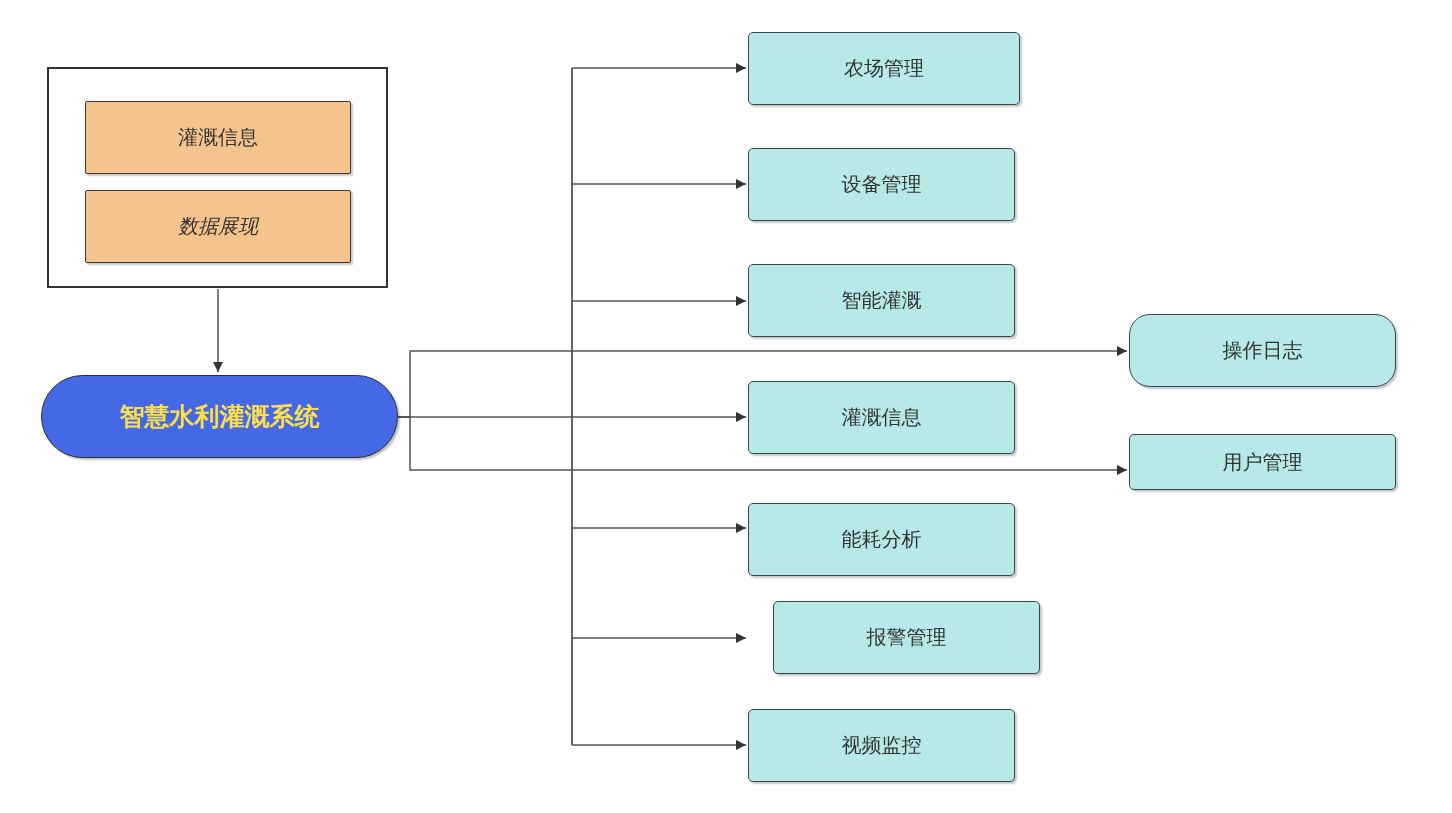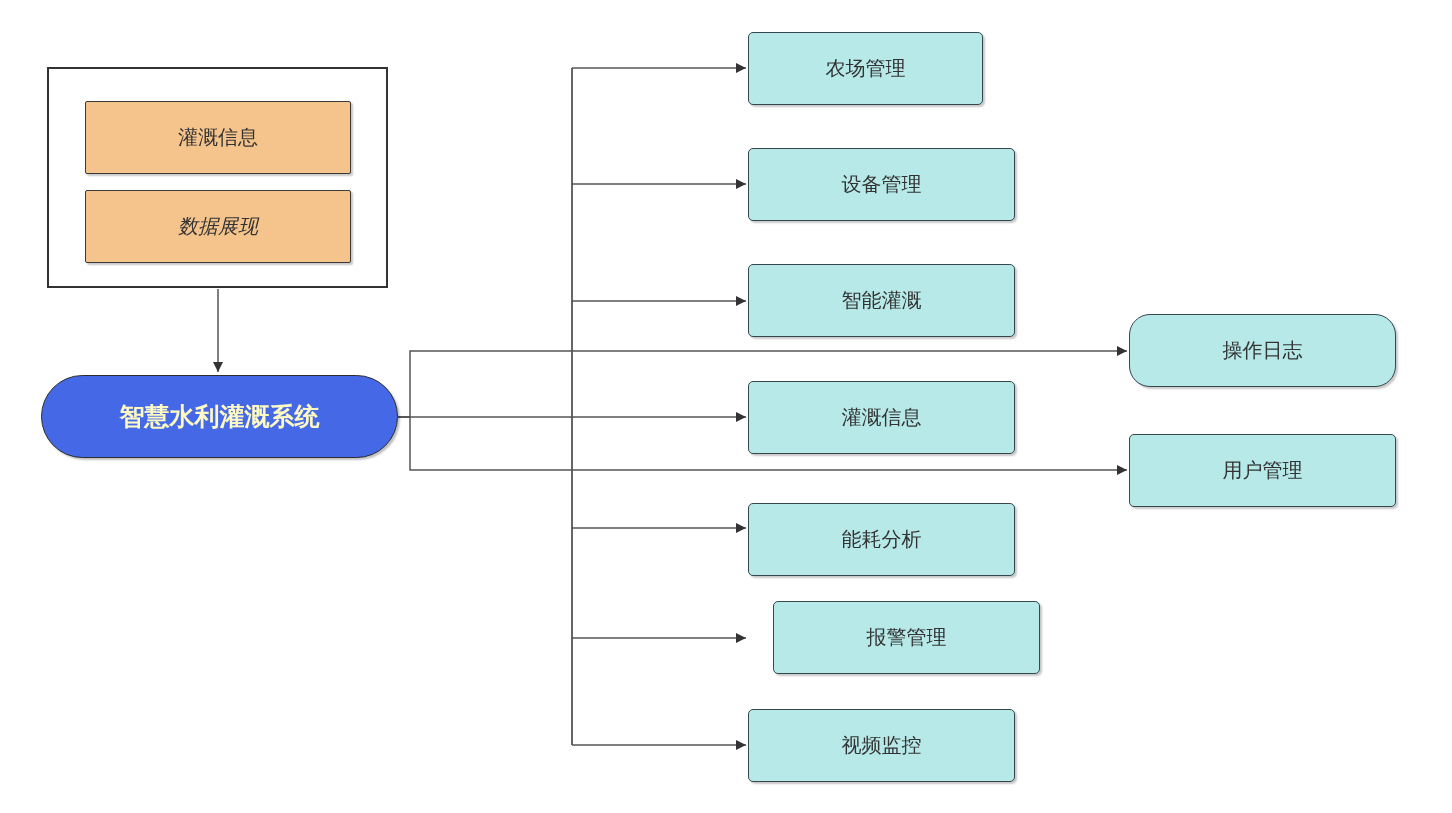--- a/index.html
+++ b/index.html
@@ -46,21 +46,21 @@
   .module {
     background: #b7e9e9;
     border: 1px solid #37474f;
     border-radius: 5px;
     box-shadow: 2px 2px 2px rgba(0,0,0,0.22);
   }
   .root-pill {
     background: #4569e6;
     border: 1.5px solid #2d2d2d;
     border-radius: 42px;
-    color: #fef9c3;
+    color: #fde047;
     font-size: 25px;
     font-weight: bold;
     box-shadow: 2px 2px 2px rgba(0,0,0,0.25);
   }
 </style>
 </head>
 <body>
 
 <div class="canvas">
 
@@ -88,24 +88,24 @@
     <path d="M398,417 L410,417 L410,351 L1127,351" fill="none" stroke="#555555" stroke-width="1.5" marker-end="url(#arrow)"></path>
     <path d="M398,417 L410,417 L410,470 L1127,470" fill="none" stroke="#555555" stroke-width="1.5" marker-end="url(#arrow)"></path>
   </svg>
 
   <div class="node group-frame" style="left:47px; top:67px; width:341px; height:221px;"></div>
   <div class="node feature" style="left:85px; top:101px; width:266px; height:73px;">灌溉信息</div>
   <div class="node feature" style="left:85px; top:190px; width:266px; height:73px;font-style:italic;">数据展现</div>
 
   <div class="node root-pill" style="left:41px; top:375px; width:357px; height:83px;">智慧水利灌溉系统</div>
 
-  <div class="node module" style="left:748px; top:32px; width:235px; height:73px;">农场管理</div>
+  <div class="node module" style="left:748px; top:32px; width:272px; height:73px;">农场管理</div>
   <div class="node module" style="left:748px; top:148px; width:267px; height:73px;">设备管理</div>
   <div class="node module" style="left:748px; top:264px; width:267px; height:73px;">智能灌溉</div>
   <div class="node module" style="left:748px; top:381px; width:267px; height:73px;">灌溉信息</div>
   <div class="node module" style="left:748px; top:491px; width:267px; height:73px;margin-top:12px;">能耗分析</div>
   <div class="node module" style="left:748px; top:601px; width:267px; height:73px;margin-left:25px;">报警管理</div>
   <div class="node module" style="left:748px; top:709px; width:267px; height:73px;">视频监控</div>
 
   <div class="node module" style="left:1129px; top:314px; width:267px; height:73px;border-radius:21px;">操作日志</div>
-  <div class="node module" style="left:1129px; top:434px; width:267px; height:73px;">用户管理</div>
+  <div class="node module" style="left:1129px; top:434px; width:267px; height:56px;">用户管理</div>
 
 </div>
 
 </body></html>

